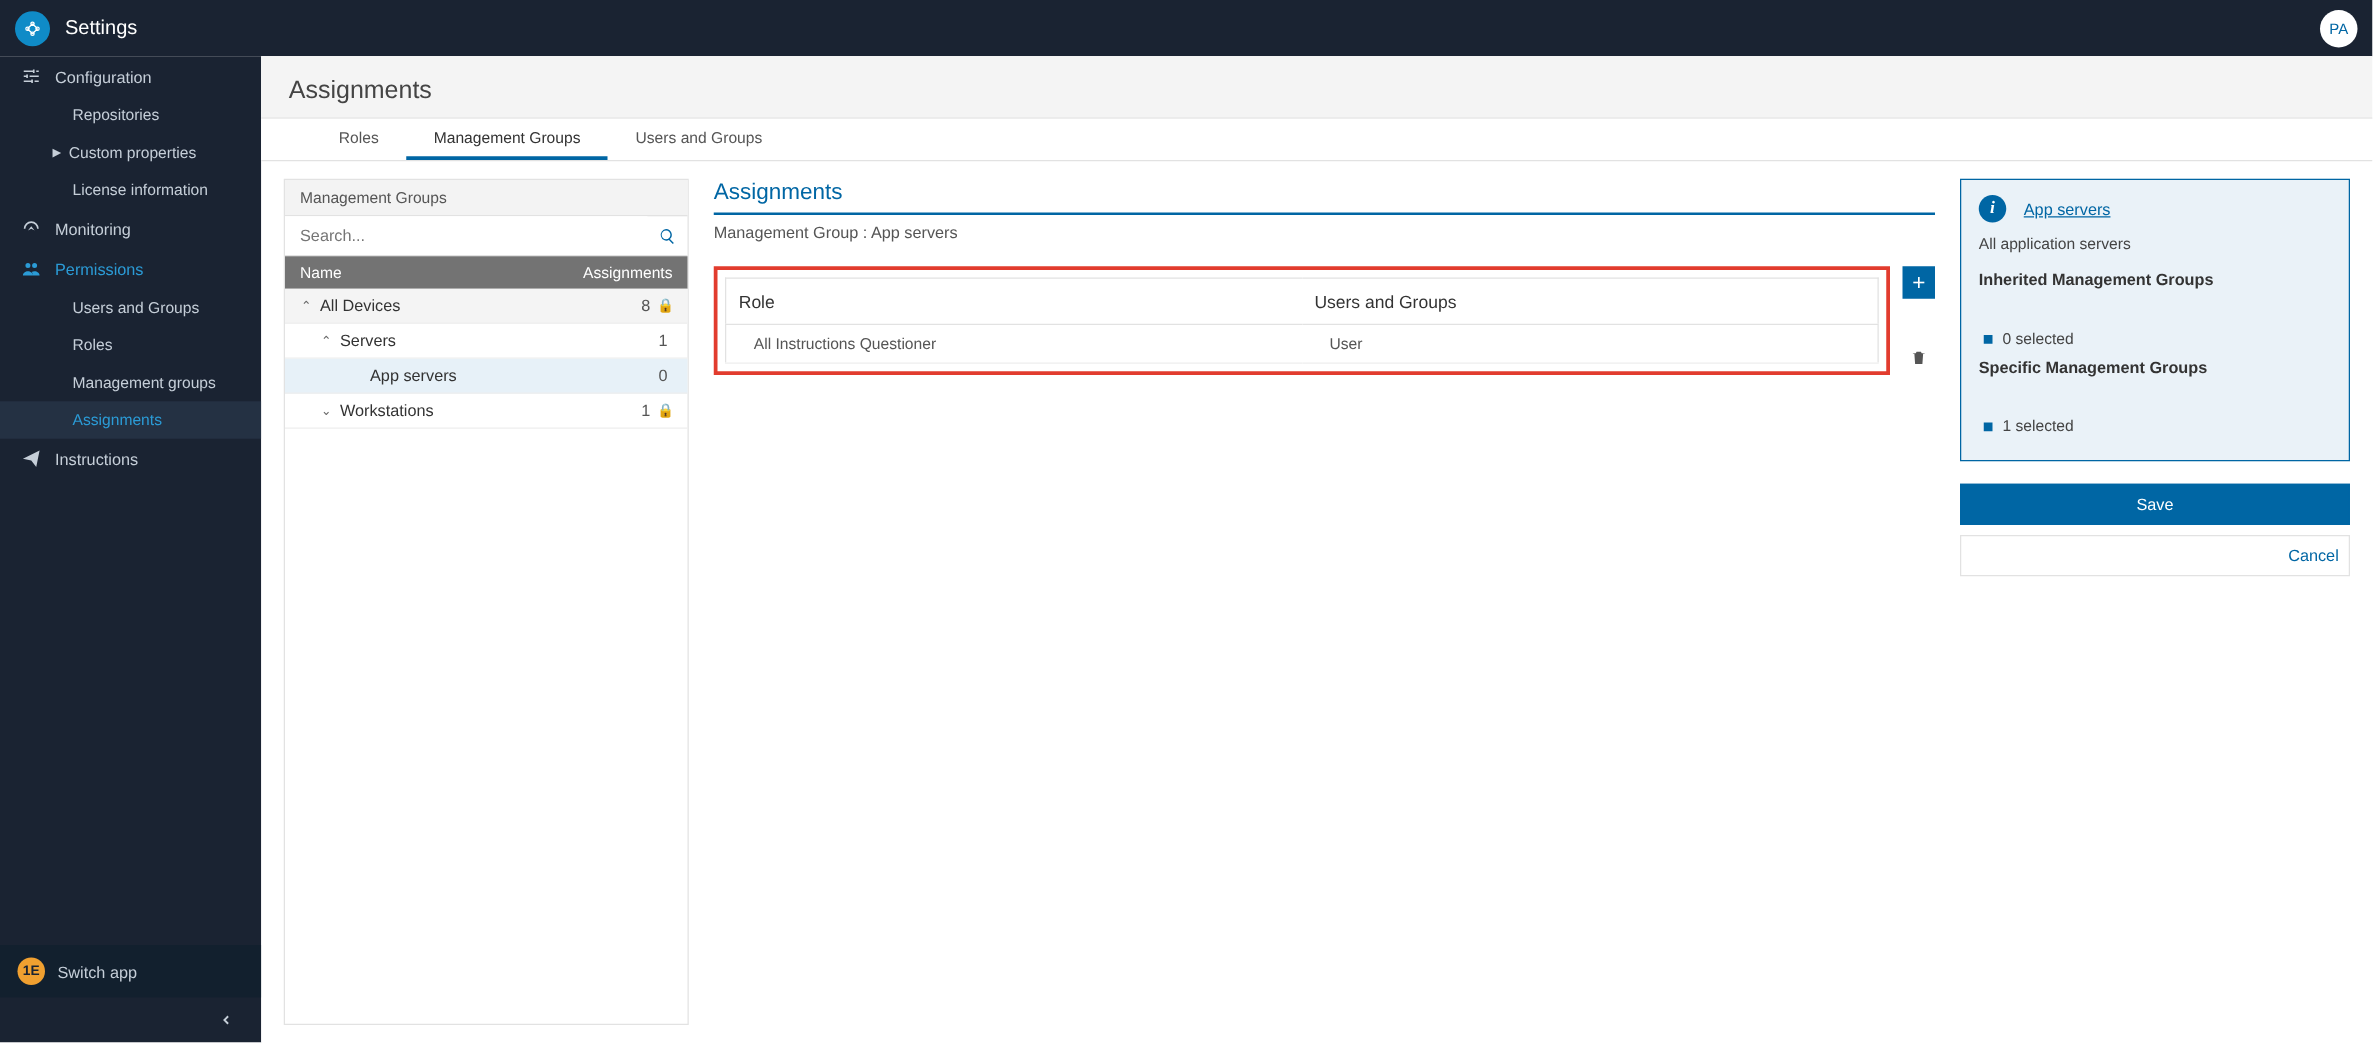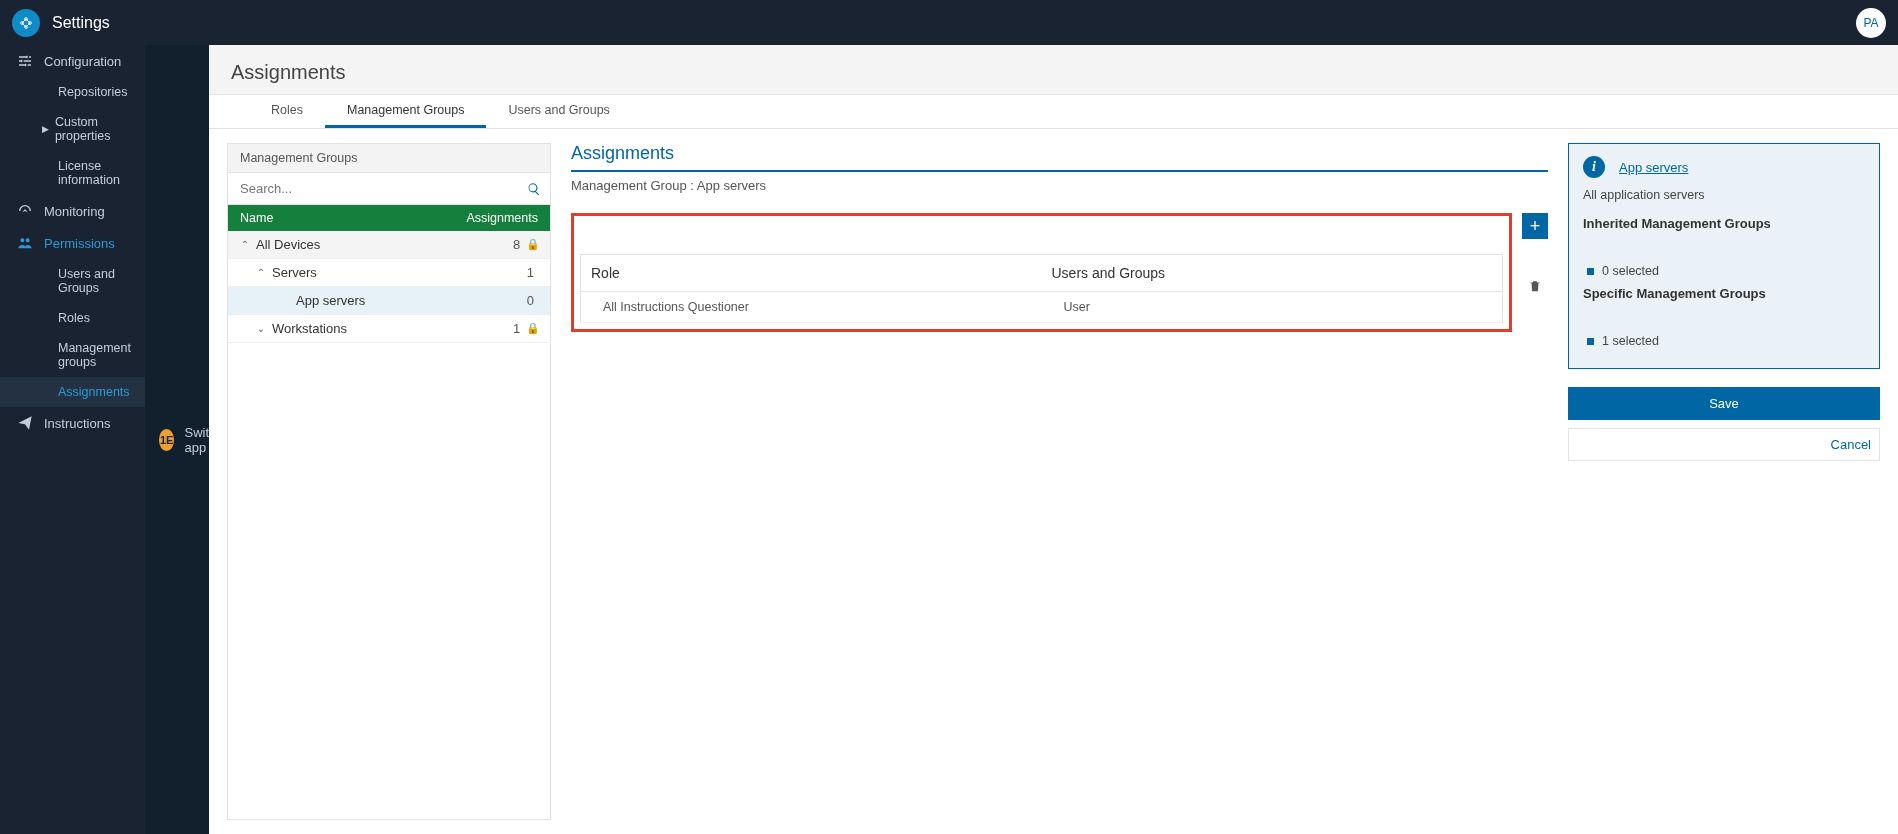--- a/index.html
+++ b/index.html
@@ -4,21 +4,21 @@
 <style>
 * { box-sizing: border-box; margin: 0; padding: 0; }
 body { font-family: -apple-system, BlinkMacSystemFont, "Segoe UI", Arial, sans-serif; font-size: 13px; color: #333; background: #fff; overflow: hidden; }
 .topbar { background: #1a2332; height: 45px; display: flex; align-items: center; padding: 0 12px; color: #fff; }
 .topbar .logo { width: 28px; height: 28px; border-radius: 50%; background: #0f8bc7; display: flex; align-items: center; justify-content: center; margin-right: 12px; }
 .topbar .logo svg { width: 16px; height: 16px; fill: #fff; }
 .topbar .title { font-size: 16px; font-weight: 400; }
 .topbar .spacer { flex: 1; }
 .topbar .avatar { width: 30px; height: 30px; border-radius: 50%; background: #fff; color: #0066a4; display: flex; align-items: center; justify-content: center; font-size: 12px; font-weight: 500; }
 .layout { display: flex; height: calc(100vh - 45px); }
-.sidebar { width: 209px; background: #1a2332; color: #c5ced8; display: flex; flex-direction: row; }
+.sidebar { width: 209px; background: #1a2332; color: #c5ced8; display: flex; flex-direction: column; }
 .sidebar .item { display: flex; align-items: center; padding: 8px 14px; cursor: pointer; font-size: 13px; }
 .sidebar .item.section { font-weight: 500; }
 .sidebar .item .icon-slot { width: 22px; display: flex; align-items: center; justify-content: center; margin-right: 8px; }
 .sidebar .item .icon-slot svg { width: 16px; height: 16px; fill: #c5ced8; }
 .sidebar .item.sub { padding-left: 58px; font-size: 12.5px; }
 .sidebar .item.sub .pre-icon { margin-right: 6px; margin-left: -16px; font-size: 9px; }
 .sidebar .item.active { color: #2b9bd6; background: #243143; }
 .sidebar .item.section.active-section { color: #2b9bd6; }
 .sidebar .item.section.active-section .icon-slot svg { fill: #2b9bd6; }
 .sidebar .flex1 { flex: 1; }
@@ -31,37 +31,37 @@
 .tabs { background: #fff; border-bottom: 1px solid #e2e2e2; display: flex; padding-left: 40px; }
 .tabs .tab { padding: 8px 22px; font-size: 12.5px; color: #555; cursor: pointer; border-bottom: 3px solid transparent; }
 .tabs .tab.active { border-bottom-color: #0066a4; color: #333; }
 .content { flex: 1; display: flex; padding: 14px 18px; gap: 20px; overflow: hidden; }
 .col-left { width: 324px; border: 1px solid #e2e2e2; display: flex; flex-direction: column; background: #fff; }
 .col-left .hdr { background: #f3f3f3; padding: 7px 12px; font-size: 12.5px; color: #555; border-bottom: 1px solid #e2e2e2; }
 .col-left .search { display: flex; align-items: center; border-bottom: 1px solid #e2e2e2; }
 .col-left .search input { flex: 1; border: none; outline: none; padding: 8px 12px; font-size: 13px; background: #fff; }
 .col-left .search .sbtn { width: 32px; display: flex; align-items: center; justify-content: center; cursor: pointer; }
 .col-left .search .sbtn svg { width: 14px; height: 14px; fill: #0066a4; }
-.col-left .thead { background: #15803d; color: #fff; display: flex; padding: 6px 12px; font-size: 12.5px; }
+.col-left .thead { background: #737373; color: #fff; display: flex; padding: 6px 12px; font-size: 12.5px; }
 .col-left .thead .c1 { flex: 1; }
 .tree-row { display: flex; align-items: center; padding: 6px 10px; border-bottom: 1px solid #eee; cursor: pointer; font-size: 13px; }
 .tree-row .chev { width: 14px; font-size: 10px; color: #666; margin-right: 4px; display:inline-flex; align-items:center; justify-content:center;}
 .tree-row .label { flex: 1; }
 .tree-row .count { margin-right: 6px; color: #555; }
 .tree-row .lock { font-size: 11px; color: #555; }
 .tree-row.d0 { padding-left: 10px; background: #f4f4f4;}
 .tree-row.d1 { padding-left: 26px; }
 .tree-row.d2 { padding-left: 50px; }
 .tree-row.selected { background: #e7f1f8; }
 .col-mid { flex: 1; }
 .col-mid .sec-title { color: #0066a4; font-size: 18px; padding-bottom: 6px; border-bottom: 2px solid #0066a4; margin-bottom: 6px;}
 .col-mid .sec-sub { font-size: 13px; color: #555; margin-bottom: 20px; }
 .role-block { display: flex; align-items: flex-start; gap: 10px; }
 .role-table-wrap { flex: 1; border: 3px solid #e23c2e; padding: 6px;}
-.role-table { width: 100%; border: 1px solid #e2e2e2; border-collapse: collapse; margin-top: 32px; }
+.role-table { width: 100%; border: 1px solid #e2e2e2; border-collapse: collapse; }
 .role-table th { text-align: left; padding: 10px 10px; font-size: 14px; font-weight: 500; border-bottom: 1px solid #e2e2e2; }
 .role-table td { padding: 8px 22px; font-size: 12.5px; border-bottom: 1px solid #eee; color: #555; }
 .role-table tbody tr td:first-child{width:50%;}
 .add-btn { width: 26px; height: 26px; background: #0066a4; color: #fff; display: flex; align-items: center; justify-content: center; font-size: 18px; cursor: pointer; }
 .del-btn { width: 26px; height: 26px; display: flex; align-items: center; justify-content: center; cursor: pointer; margin-top: 34px;}
 .del-btn svg { width: 14px; height: 14px; fill: #555; }
 .col-right { width: 312px; display: flex; flex-direction: column; gap: 18px; }
 .info-panel { border: 1px solid #0066a4; background: #eaf2f8; padding: 12px 14px; font-size: 13px; }
 .info-panel .ip-head { display: flex; align-items: center; margin-bottom: 10px; }
 .info-panel .ip-head .iicon { width: 22px; height: 22px; border-radius: 50%; background: #0066a4; color: #fff; display: flex; align-items: center; justify-content: center; margin-right: 14px; font-weight: bold; font-style: italic; font-family: serif; font-size: 14px;}

